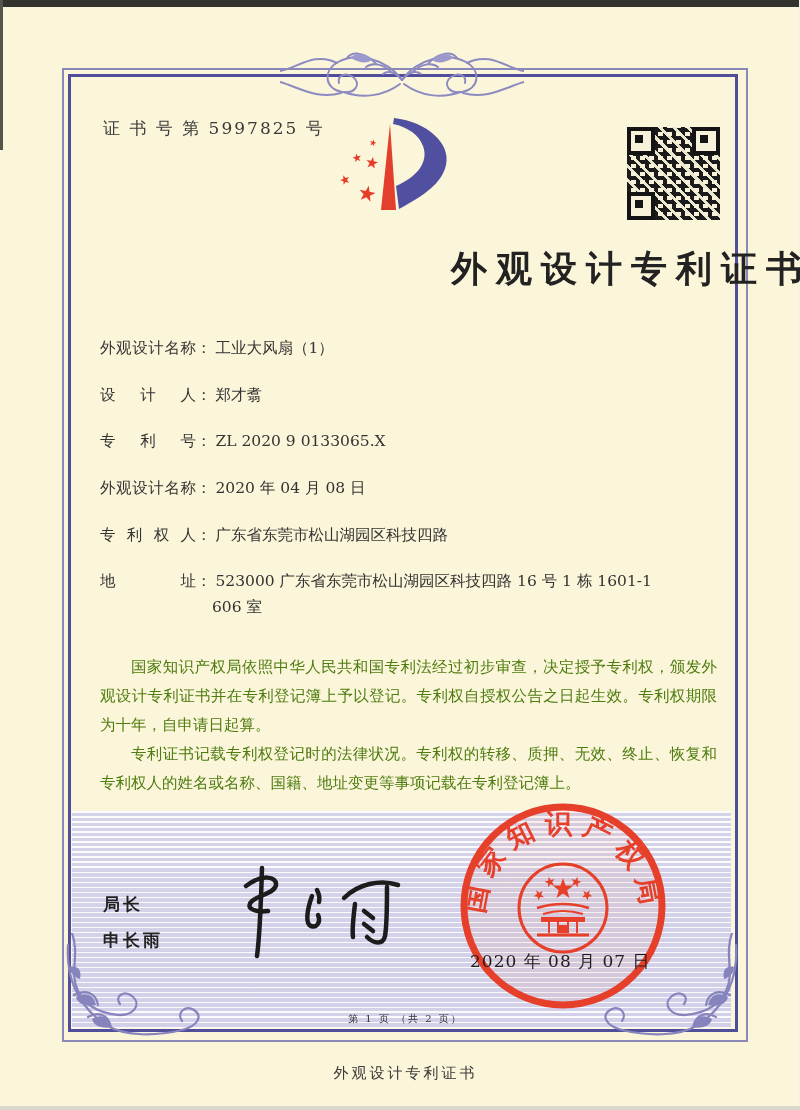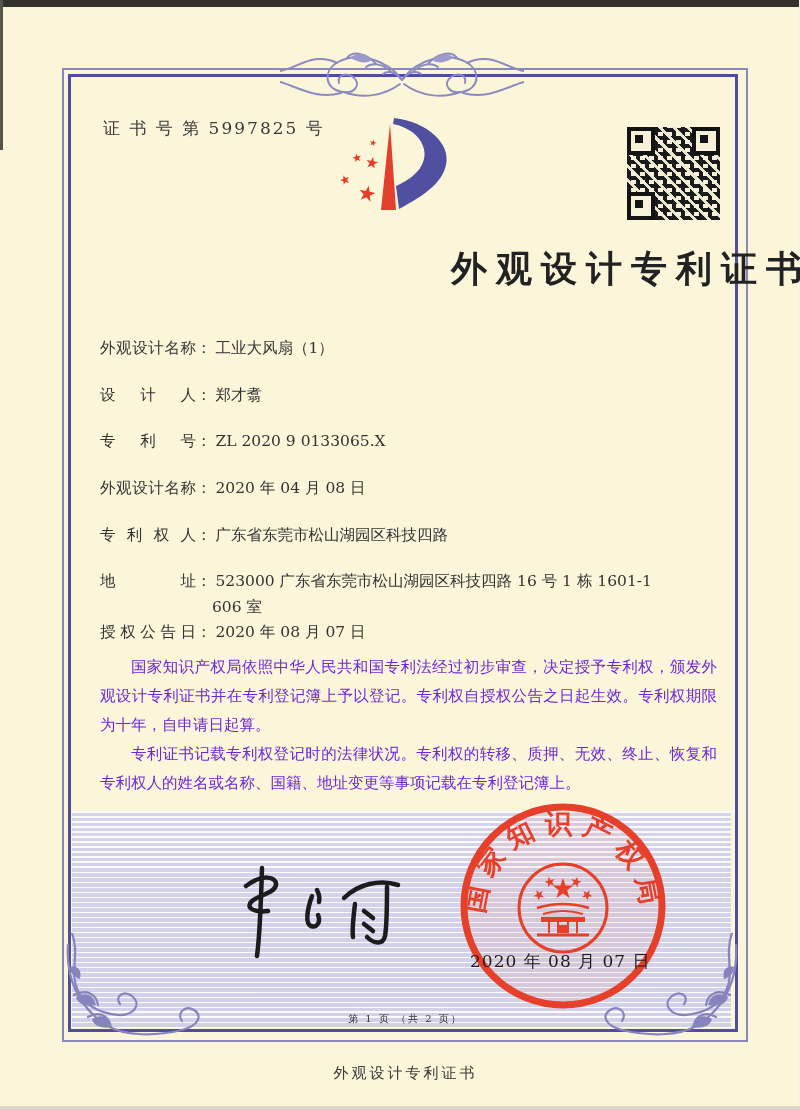--- a/index.html
+++ b/index.html
@@ -30,21 +30,21 @@
   .f-tl{left:0;top:0;} .f-tr{right:0;top:0;} .f-bl{left:0;bottom:0;}
   .title{position:absolute;left:0;top:245px;width:100%;text-align:right;font-size:36px;font-weight:700;
     color:#222;letter-spacing:9px;z-index:2;}
   .fields{position:absolute;left:100px;top:338px;width:620px;font-size:15.5px;color:#333;z-index:2;}
   .frow{position:absolute;left:0;white-space:nowrap;}
   .lab{display:inline-block;width:96px;text-align:justify;text-align-last:justify;}
   .colon{display:inline-block;margin-right:4px;}
   .addr2{margin-left:112px;text-align:right;}
   .grant2{position:absolute;left:315px;top:0;white-space:nowrap;}
   .paras{position:absolute;left:100px;top:653px;width:617px;font-size:15.5px;line-height:29px;
-    color:#6d28d9;text-align:justify;z-index:2;}
+    color:#4d7c0f;text-align:justify;z-index:2;}
   .paras p{margin:0;text-indent:2em;}
   .director{position:absolute;left:103px;top:893px;font-size:17px;color:#222;z-index:4;font-weight:600;}
   .director div{letter-spacing:3px;margin-bottom:13px;}
   .sig{position:absolute;left:218px;top:862px;z-index:4;}
   .seal{position:absolute;left:457px;top:800px;z-index:3;}
   .sealdate{position:absolute;left:470px;top:950px;width:210px;font-size:17px;color:#1e1e1e;
     letter-spacing:1px;z-index:4;}
   .pageno{position:absolute;left:0;top:1012px;width:100%;text-align:center;font-size:10px;
     color:#333;letter-spacing:2px;z-index:4;}
   .footnote{position:absolute;left:0;top:1064px;width:100%;text-align:center;font-size:15px;
@@ -151,31 +151,32 @@
     <div class="frow" style="top:187px;">
       <span class="lab">专利权人</span><span class="colon">：</span><span>广东省东莞市松山湖园区科技四路</span>
     </div>
     <div class="frow" style="top:233px;">
       <span class="lab">地址</span><span class="colon">：</span><span>523000 广东省东莞市松山湖园区科技四路 16 号 1 栋 1601-1</span>
     </div>
     <div class="frow addr2" style="top:259px;">
       <span>606 室</span>
     </div>
     <div class="frow" style="top:284px;width:620px;">
-      <span>
-        <span class="lab">授权公告日</span><span class="colon">：</span><span>2020 年 08 月 07 日</span>
-      </span>
     </div>
   </div>
 
   <div class="paras">
     <p>国家知识产权局依照中华人民共和国专利法经过初步审查，决定授予专利权，颁发外观设计专利证书并在专利登记簿上予以登记。专利权自授权公告之日起生效。专利权期限为十年，自申请日起算。</p>
     <p>专利证书记载专利权登记时的法律状况。专利权的转移、质押、无效、终止、恢复和专利权人的姓名或名称、国籍、地址变更等事项记载在专利登记簿上。</p>
   </div>
 
+  <div class="director">
+    <div>局长</div>
+    <div>申长雨</div>
+  </div>
 
   <svg class="sig" width="195" height="102" viewBox="0 0 195 102" aria-label="申长雨">
     <g stroke="#1c1c1c" stroke-width="4.5" fill="none" stroke-linecap="round" stroke-linejoin="round">
       <path d="M28 24 C44 12 59 14 58 23 C57 31 41 33 34 39 C27 45 35 51 50 49"></path>
       <path d="M44 6 C43 40 42 72 39 94"></path>
       <path d="M94 34 C89 48 87 62 93 64 C99 66 103 60 100 53"></path>
       <path d="M99 28 C101 32 102 36 101 40"></path>
       <path d="M126 36 C140 22 162 17 180 23"></path>
       <path d="M137 42 C135 58 134 68 135 75"></path>
       <path d="M169 25 C169 46 169 63 167 74 C165 83 156 82 149 75"></path>

